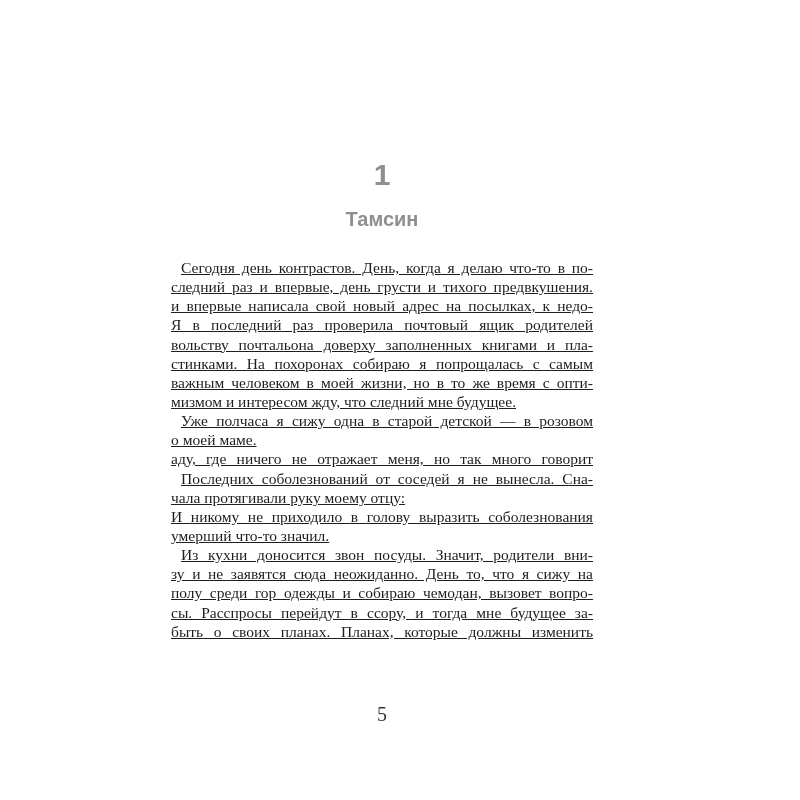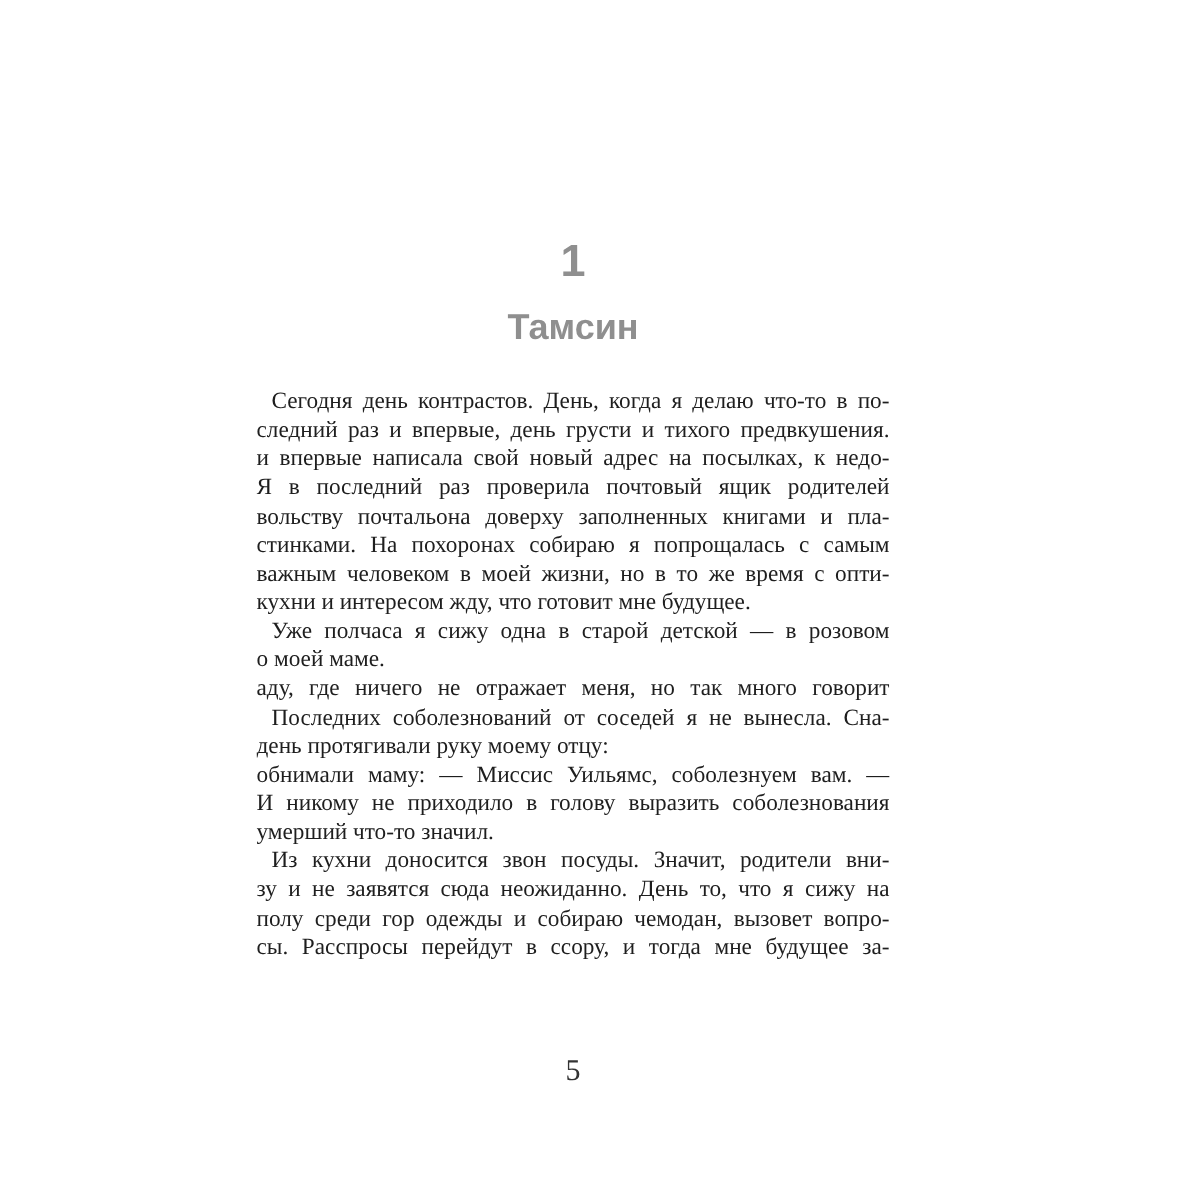--- a/index.html
+++ b/index.html
@@ -28,39 +28,40 @@
     color: #8f8f8f;
   }
   .chapter-title {
     position: absolute;
     left: 171px;
     top: 207px;
     width: 422px;
     text-align: center;
     font-family: "Liberation Sans", "DejaVu Sans", sans-serif;
     font-weight: bold;
-    font-size: 24px;
+    font-size: 20px;
     line-height: 24px;
     color: #8f8f8f;
   }
   .body-text {
     position: absolute;
     left: 171px;
     top: 258px;
     width: 422px;
     font-size: 15.5px;
     color: #1e1e1e;
   }
   .body-text .line {
     height: 19.15px;
     line-height: 19.15px;
     overflow: hidden;
     text-align: justify;
     text-align-last: justify;
     white-space: normal;
+    text-decoration: underline;
   }
   .body-text .line.last {
     text-align-last: left;
   }
   .body-text .line.indent {
     text-indent: 10px;
   }
   .page-number {
     position: absolute;
     left: 171px;
@@ -79,28 +80,28 @@
   <div class="chapter-number">1</div>
   <div class="chapter-title">Тамсин</div>
   <div class="body-text" id="body-text">
       <div class="line indent">Сегодня день контрастов. День, когда я делаю что-то в по-</div>
       <div class="line">следний раз и впервые, день грусти и тихого предвкушения.</div>
       <div class="line">и впервые написала свой новый адрес на посылках, к недо-</div>
       <div class="line">Я в последний раз проверила почтовый ящик родителей</div>
       <div class="line">вольству почтальона доверху заполненных книгами и пла-</div>
       <div class="line">стинками. На похоронах собираю я попрощалась с самым</div>
       <div class="line">важным человеком в моей жизни, но в то же время с опти-</div>
-      <div class="line last">кухни и интересом жду, что готовит мне будущее.</div>
+      <div class="line last">мизмом и интересом жду, что следний мне будущее.</div>
       <div class="line indent">Уже полчаса я сижу одна в старой детской — в розовом</div>
       <div class="line last">о моей маме.</div>
       <div class="line">аду, где ничего не отражает меня, но так много говорит</div>
       <div class="line indent">Последних соболезнований от соседей я не вынесла. Сна-</div>
-      <div class="line last">день протягивали руку моему отцу:</div>
-      <div class="line">обнимали маму: — Миссис Уильямс, соболезнуем вам. —</div>
+      <div class="line last">чала протягивали руку моему отцу:</div>
       <div class="line">И никому не приходило в голову выразить соболезнования</div>
       <div class="line last">умерший что-то значил.</div>
       <div class="line indent">Из кухни доносится звон посуды. Значит, родители вни-</div>
       <div class="line">зу и не заявятся сюда неожиданно. День то, что я сижу на</div>
       <div class="line">полу среди гор одежды и собираю чемодан, вызовет вопро-</div>
       <div class="line">сы. Расспросы перейдут в ссору, и тогда мне будущее за-</div>
+      <div class="line">быть о своих планах. Планах, которые должны изменить</div>
     </div>
   <div class="page-number">5</div>
 </div>
 
 </body></html>

